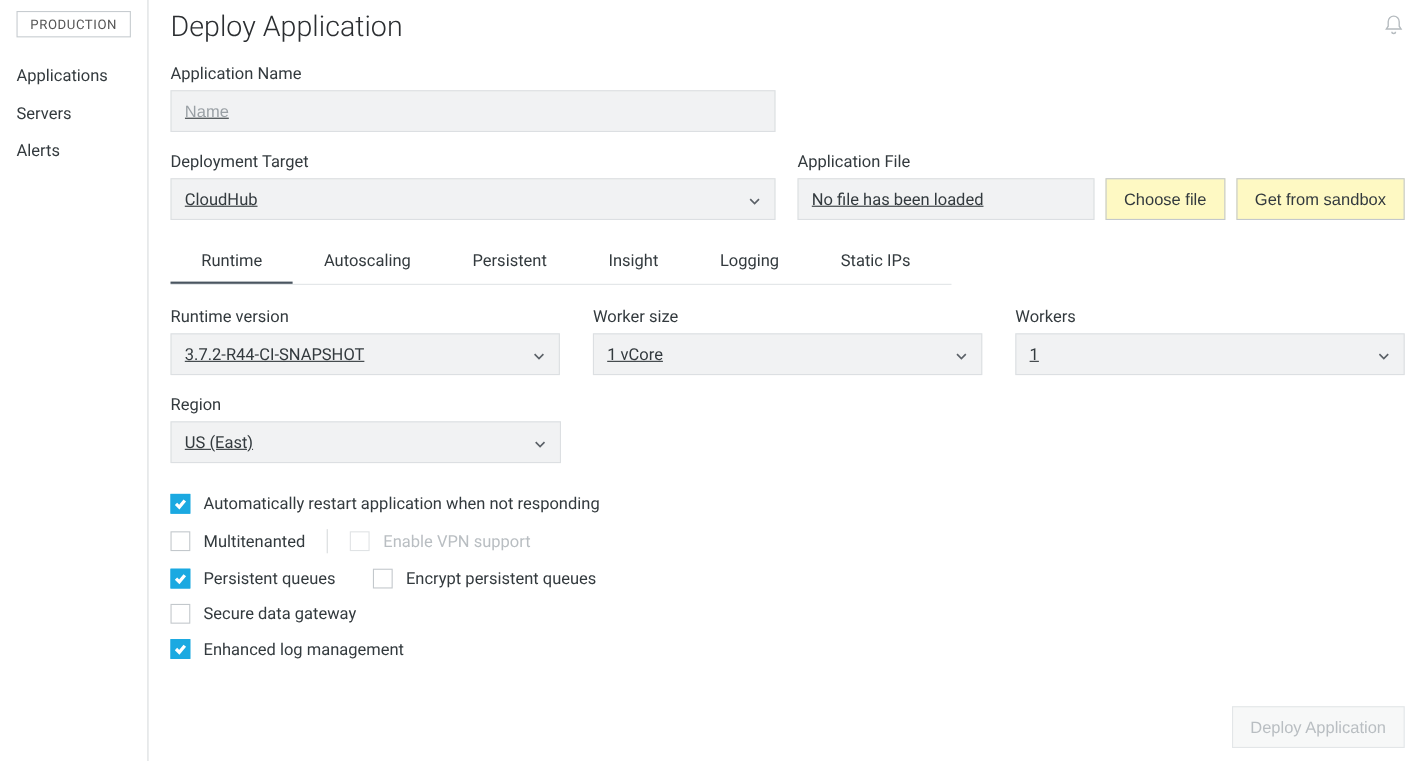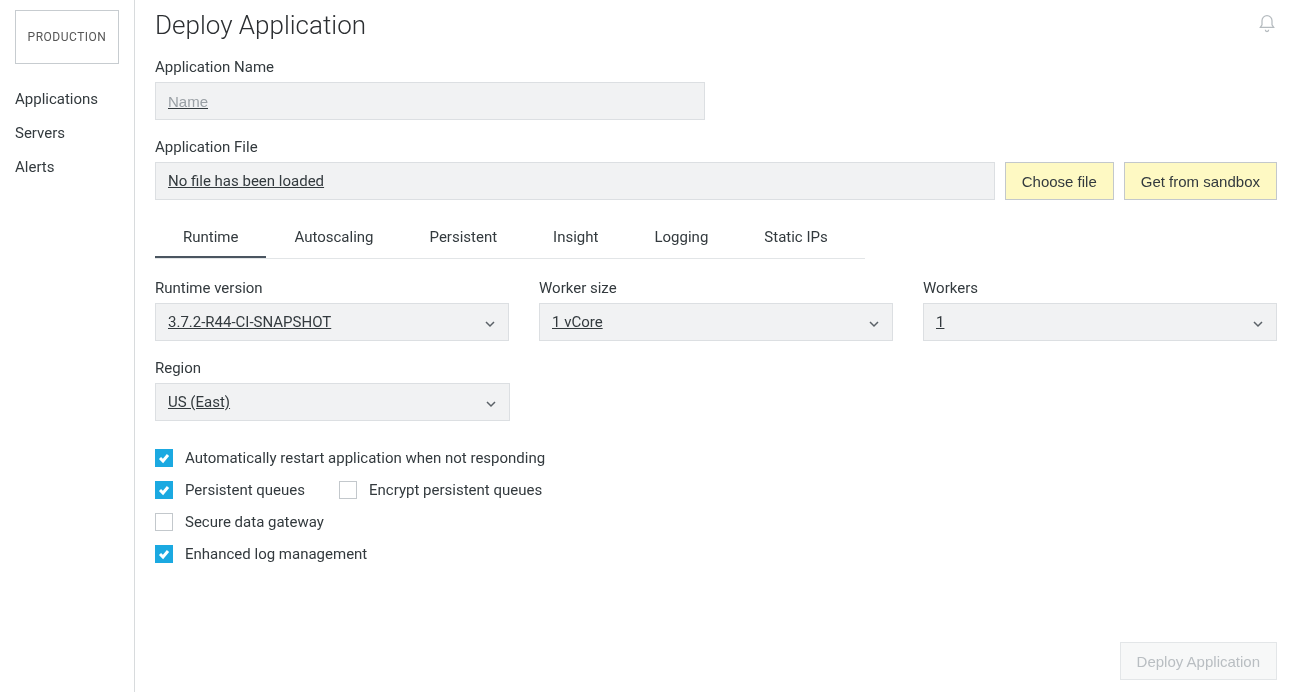--- a/index.html
+++ b/index.html
@@ -12,21 +12,21 @@
     width: 1297px;
     height: 692px;
   }
   .sidebar {
     width: 135px;
     border-right: 1px solid #d8dbdd;
     padding: 10px 15px;
   }
   .env-badge {
     border: 1px solid #c7ccd0;
-    padding: 19px 8px;
+    padding: 4px 8px;
     font-size: 12px;
     text-align: center;
     color: #555;
     letter-spacing: 0.5px;
     margin-bottom: 18px;
   }
   .nav-item {
     padding: 8px 0;
     font-size: 15px;
     color: #333a3e;
@@ -172,20 +172,29 @@
         </svg>
     </span>
   </div>
 
   <div style="margin-bottom:18px;">
     <label class="field-label">Application Name</label>
     <input class="text-input" style="width: 550px;" placeholder="Name">
   </div>
 
   <div class="row" style="align-items:flex-end;">
+    <div style="width:550px;">
+      <label class="field-label">Deployment Target</label>
+      <div class="select-box">
+        <span>CloudHub</span>
+        <span class="chev"><svg viewBox="0 0 12 12">
+              <polyline points="2,4 6,8 10,4"></polyline>
+            </svg></span>
+      </div>
+    </div>
     <div style="flex:1;">
       <label class="field-label">Application File</label>
       <div class="app-file-row">
         <div class="file-box">
           <span>No file has been loaded</span>
         </div>
         <button class="btn">Choose file</button>
         <button class="btn">Get from sandbox</button>
       </div>
     </div>
@@ -243,20 +252,27 @@
 
   <div class="checkbox-row">
     <span class="chk checked">
         <svg viewBox="0 0 12 12">
           <polyline points="2,6 5,9 10,3"></polyline>
         </svg>
       </span>
     <span class="chk-label">Automatically restart application when not responding</span>
   </div>
   <div class="checkbox-row">
+    <span class="chk"></span>
+    <span class="chk-label">Multitenanted</span>
+    <span class="sep"></span>
+    <span class="chk disabled"></span>
+    <span class="chk-label disabled">Enable VPN support</span>
+  </div>
+  <div class="checkbox-row">
     <span class="chk checked">
         <svg viewBox="0 0 12 12">
           <polyline points="2,6 5,9 10,3"></polyline>
         </svg>
       </span>
     <span class="chk-label">Persistent queues</span>
     <span style="width:10px;"></span>
     <span class="chk"></span>
     <span class="chk-label">Encrypt persistent queues</span>
   </div>

